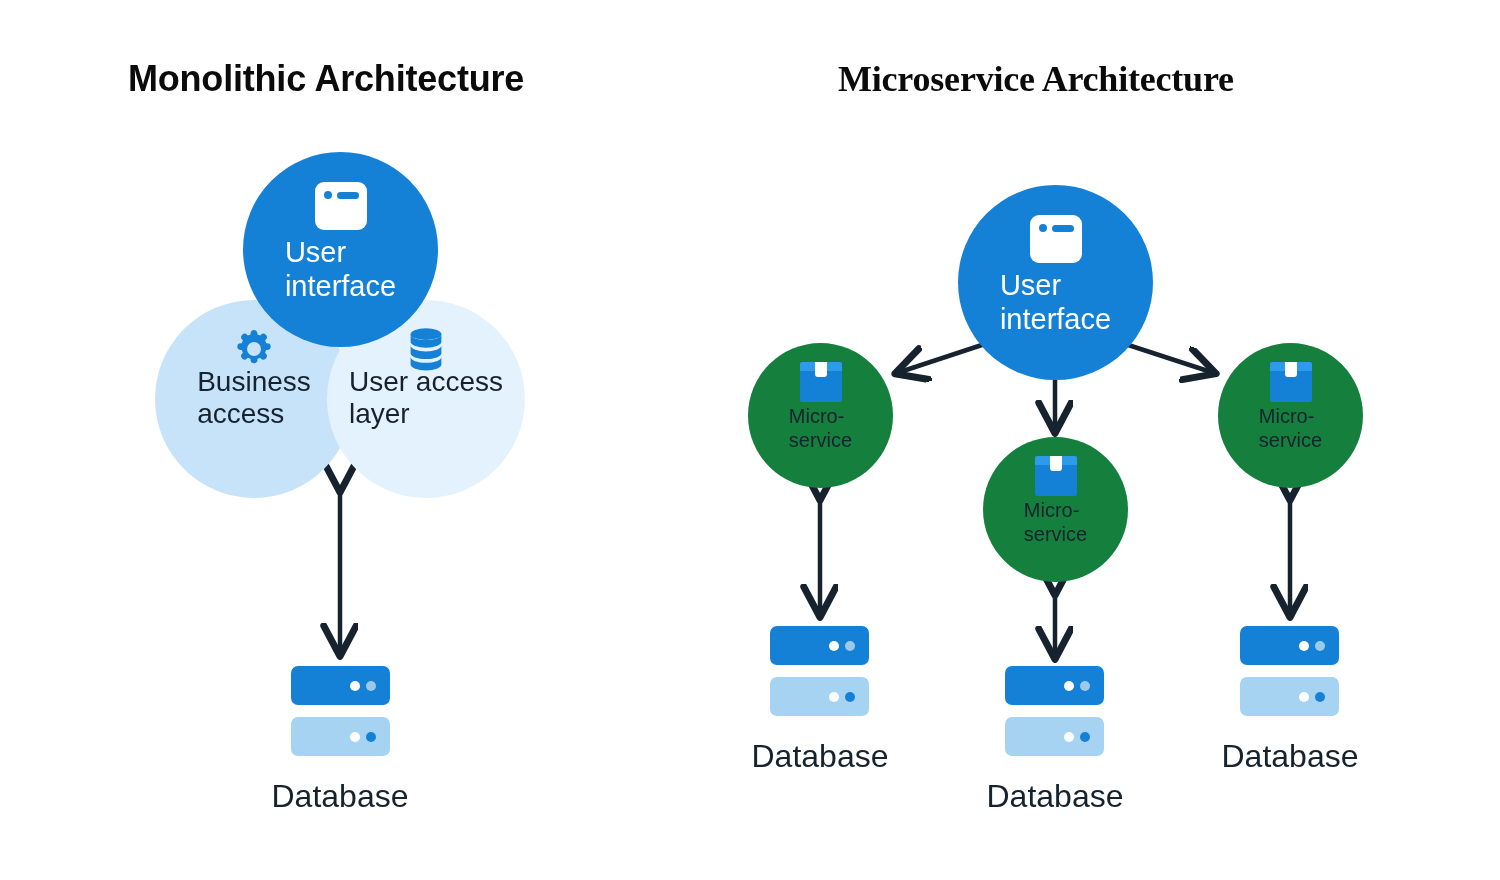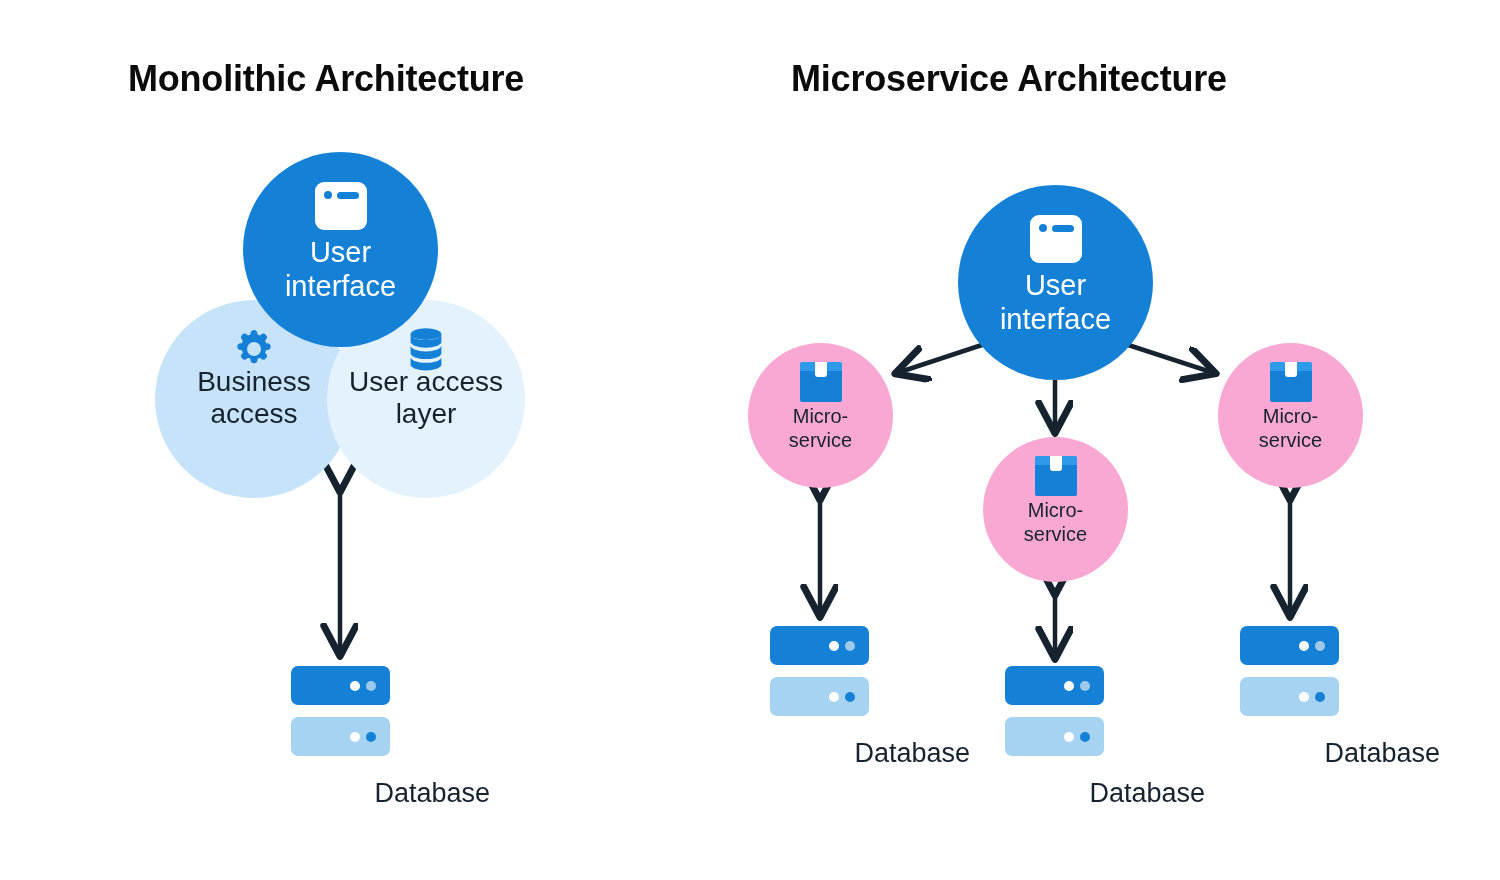--- a/index.html
+++ b/index.html
@@ -14,50 +14,49 @@
 
   .panel-title{
     position:absolute;
     font-size:36px;
     font-weight:bold;
     color:#0b0b0b;
     letter-spacing:-0.2px;
     white-space:nowrap;
   }
   #mono-title{left:128px;top:58px;}
-  #micro-title{left:791px;top:58px;}
+  #micro-title{left:838px;top:58px;font-family:Liberation Serif, serif;}
 
   
   .circle{
     position:absolute;
     border-radius:50%;
     display:flex;
     flex-direction:column;
     align-items:center;
     justify-content:flex-start;
     box-sizing:border-box;
   }
   .circle .clabel{
-    text-align:center;
     line-height:1.16;
     white-space:pre-line;
   }
   .ui-circle{
     background:#1581d6;
   }
   .ui-circle .clabel{
     color:#ffffff;
     font-size:29px;
   }
   .soft-circle-dark{background:#c7e3f9;}
   .soft-circle-light{background:#e4f2fd;}
   .soft-circle-dark .clabel,.soft-circle-light .clabel{
     color:#16232f;font-size:28px;
   }
-  .ms-circle{background:#f9a8d4;}
+  .ms-circle{background:#15803d;}
   .ms-circle .clabel{color:#16232f;font-size:20px;line-height:1.18;}
 
   
   .win-icon{position:relative;display:block;}
   .win-icon .frame{
     position:absolute;inset:0;
     background:#ffffff;
     border-radius:9px;
   }
   .win-icon .dot{
@@ -100,22 +99,22 @@
   .dbstack .srv{
     position:absolute;left:0;width:100%;
     border-radius:7px;
   }
   .dbstack .srv.top{background:#1581d6;top:0;}
   .dbstack .srv.bot{background:#a6d3f2;}
   .dbstack .led{position:absolute;border-radius:50%;}
   .db-caption{
     position:absolute;
     color:#16232f;
-    font-size:27px;
-    text-align:right;
+    font-size:32px;
+    text-align:center;
     white-space:nowrap;
   }
 
   
   .arrows{position:absolute;left:0;top:0;width:1500px;height:880px;pointer-events:none;}
 </style>
 </head>
 <body>
 
 <div class="stage">

